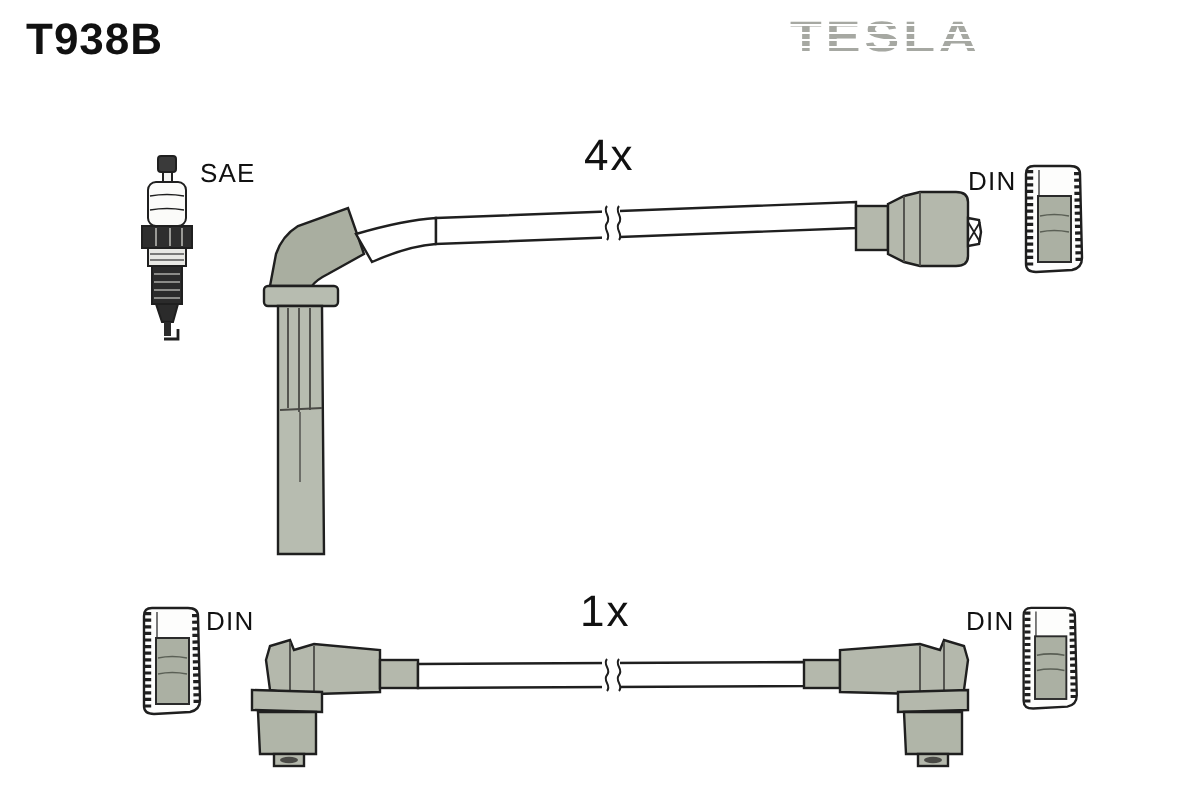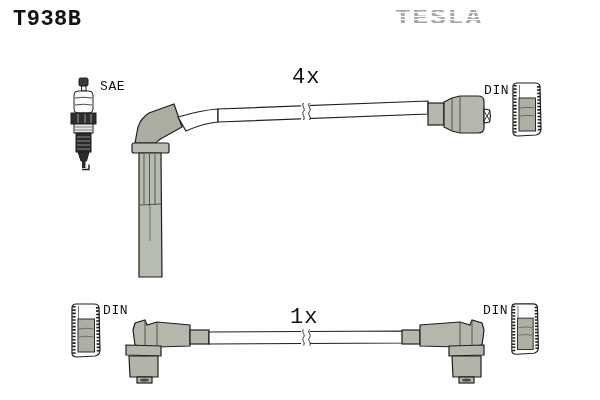--- a/index.html
+++ b/index.html
@@ -1,33 +1,33 @@
 <!DOCTYPE html>
 <html><head>
 <meta charset="utf-8">
 <style>
   html,body{margin:0;padding:0;background:#fff;}
   .stage{
     position:relative;width:600px;height:400px;background:#ffffff;
-    font-family:Liberation Mono, monospace;color:#111;overflow:hidden;
+    font-family:Liberation Sans, sans-serif;color:#111;overflow:hidden;
   }
   .abs{position:absolute;white-space:nowrap;}
   .part-number{left:13px;top:7px;font-size:22px;font-weight:bold;letter-spacing:.5px;}
   .subtitle{left:13px;top:32px;font-size:9.5px;letter-spacing:.3px;}
   .brand{
     left:395px;top:6px;font-size:26px;font-weight:900;letter-spacing:2px;
     color:#a6a8a2;transform:scaleY(.82);transform-origin:top left;
   }
   .brand-stripes{
     left:393px;top:6px;width:100px;height:26px;
     background:repeating-linear-gradient(180deg,transparent 0 2.6px,#ffffff 2.6px 3.6px);
   }
   .qty{font-size:22px;letter-spacing:1px;}
   .qty-top{left:292px;top:65px;}
-  .qty-bottom{left:290px;top:293px;margin-top:12px;}
+  .qty-bottom{left:290px;top:293px;}
   .small-label{font-size:13px;letter-spacing:.6px;text-align:center;}
   .sae{left:100px;top:79px;}
   .din-top{left:484px;top:83px;}
   .din-bl{left:103px;top:303px;}
   .din-br{left:483px;top:303px;}
   svg.diagram{position:absolute;left:0;top:0;}
 </style>
 </head>
 <body>
 

